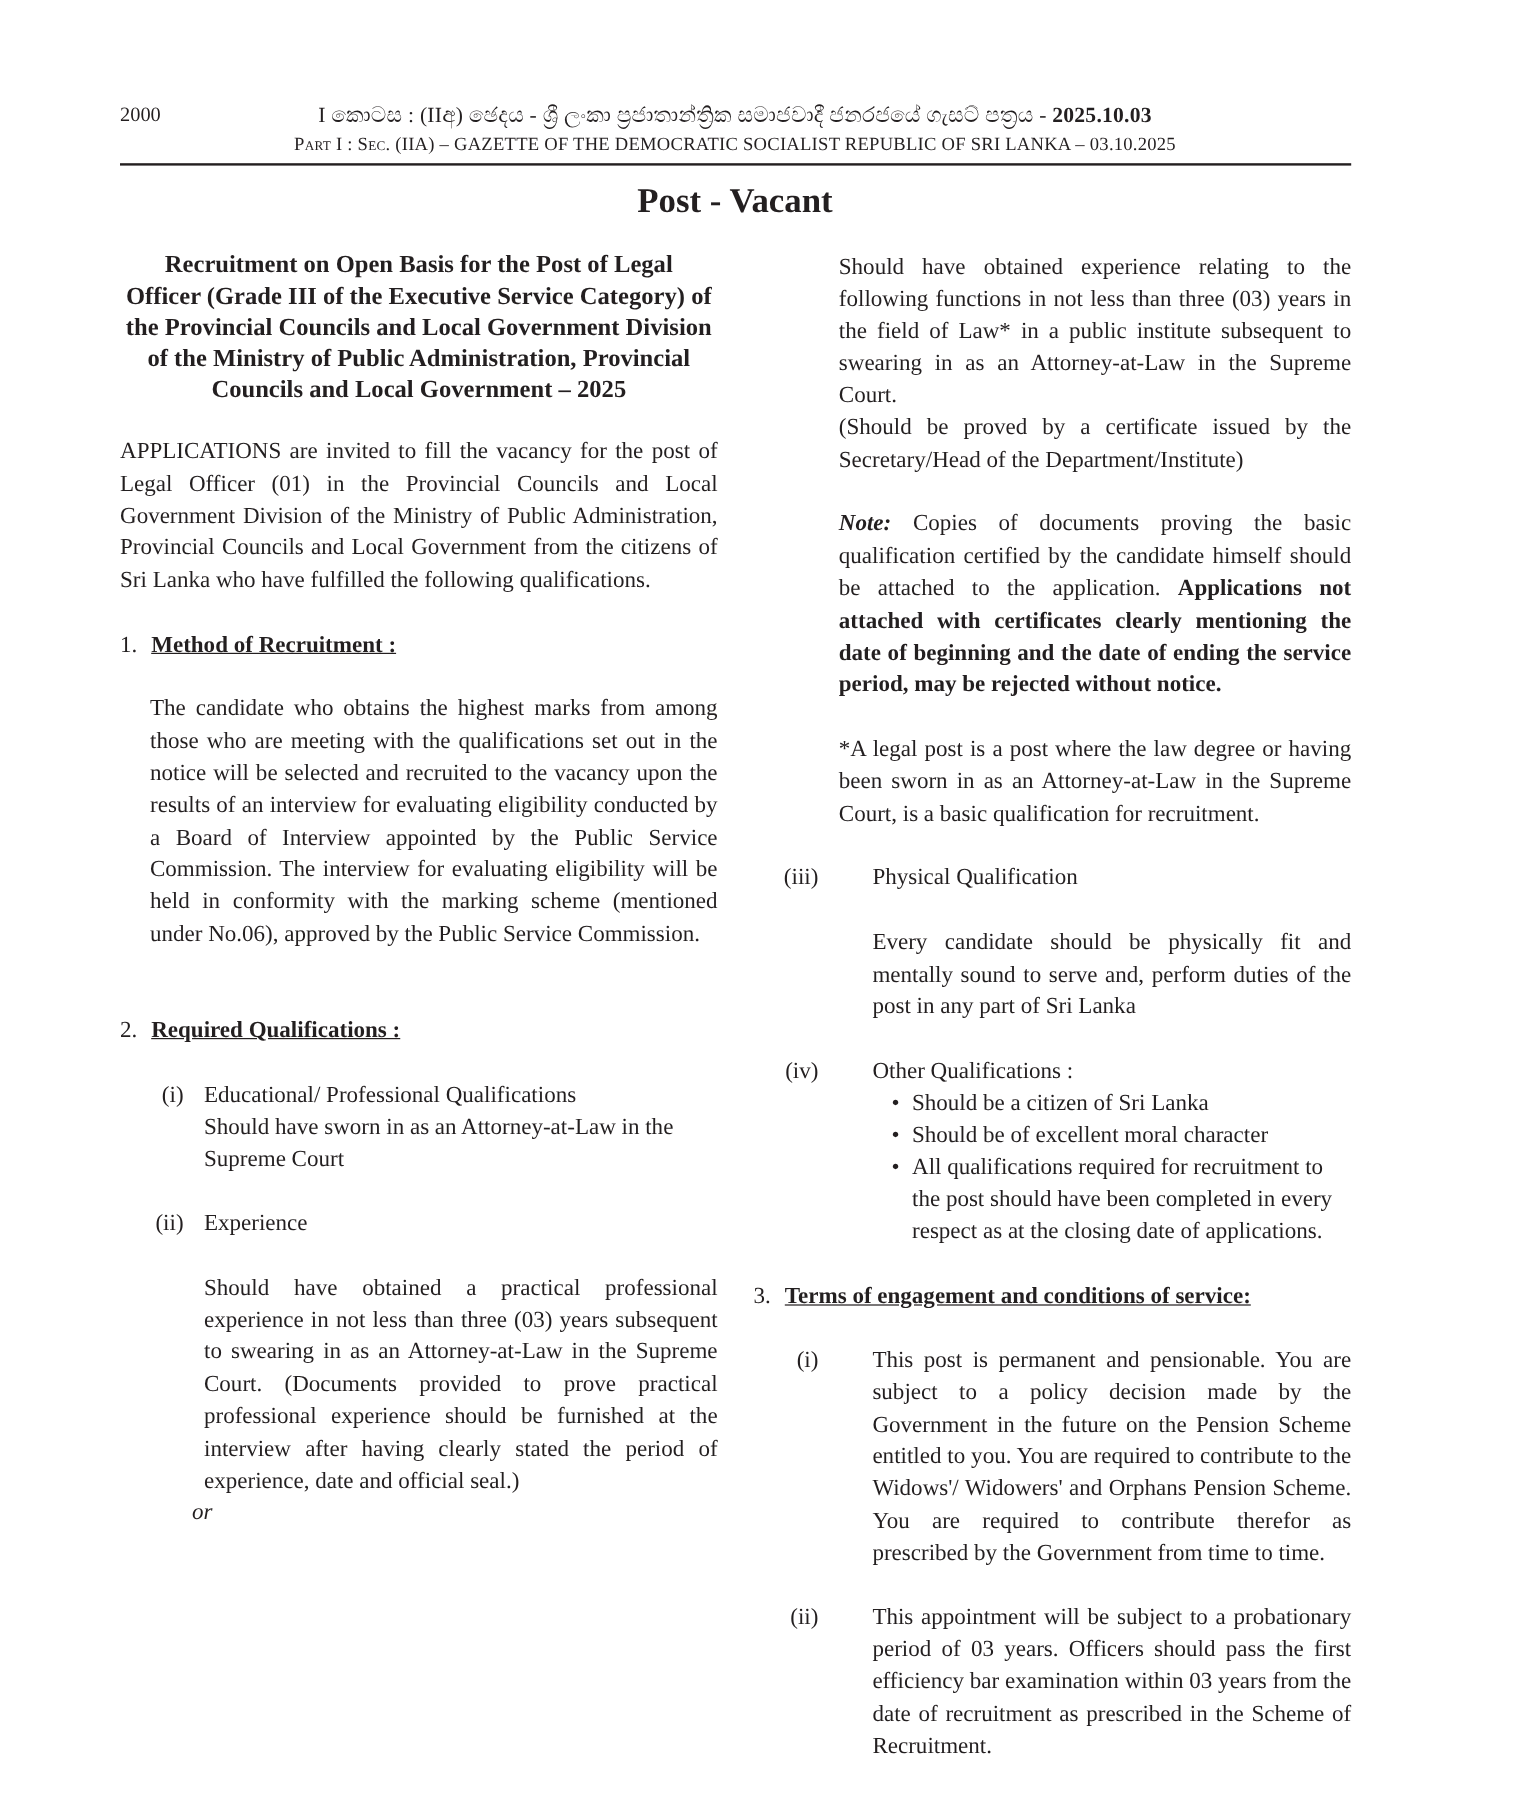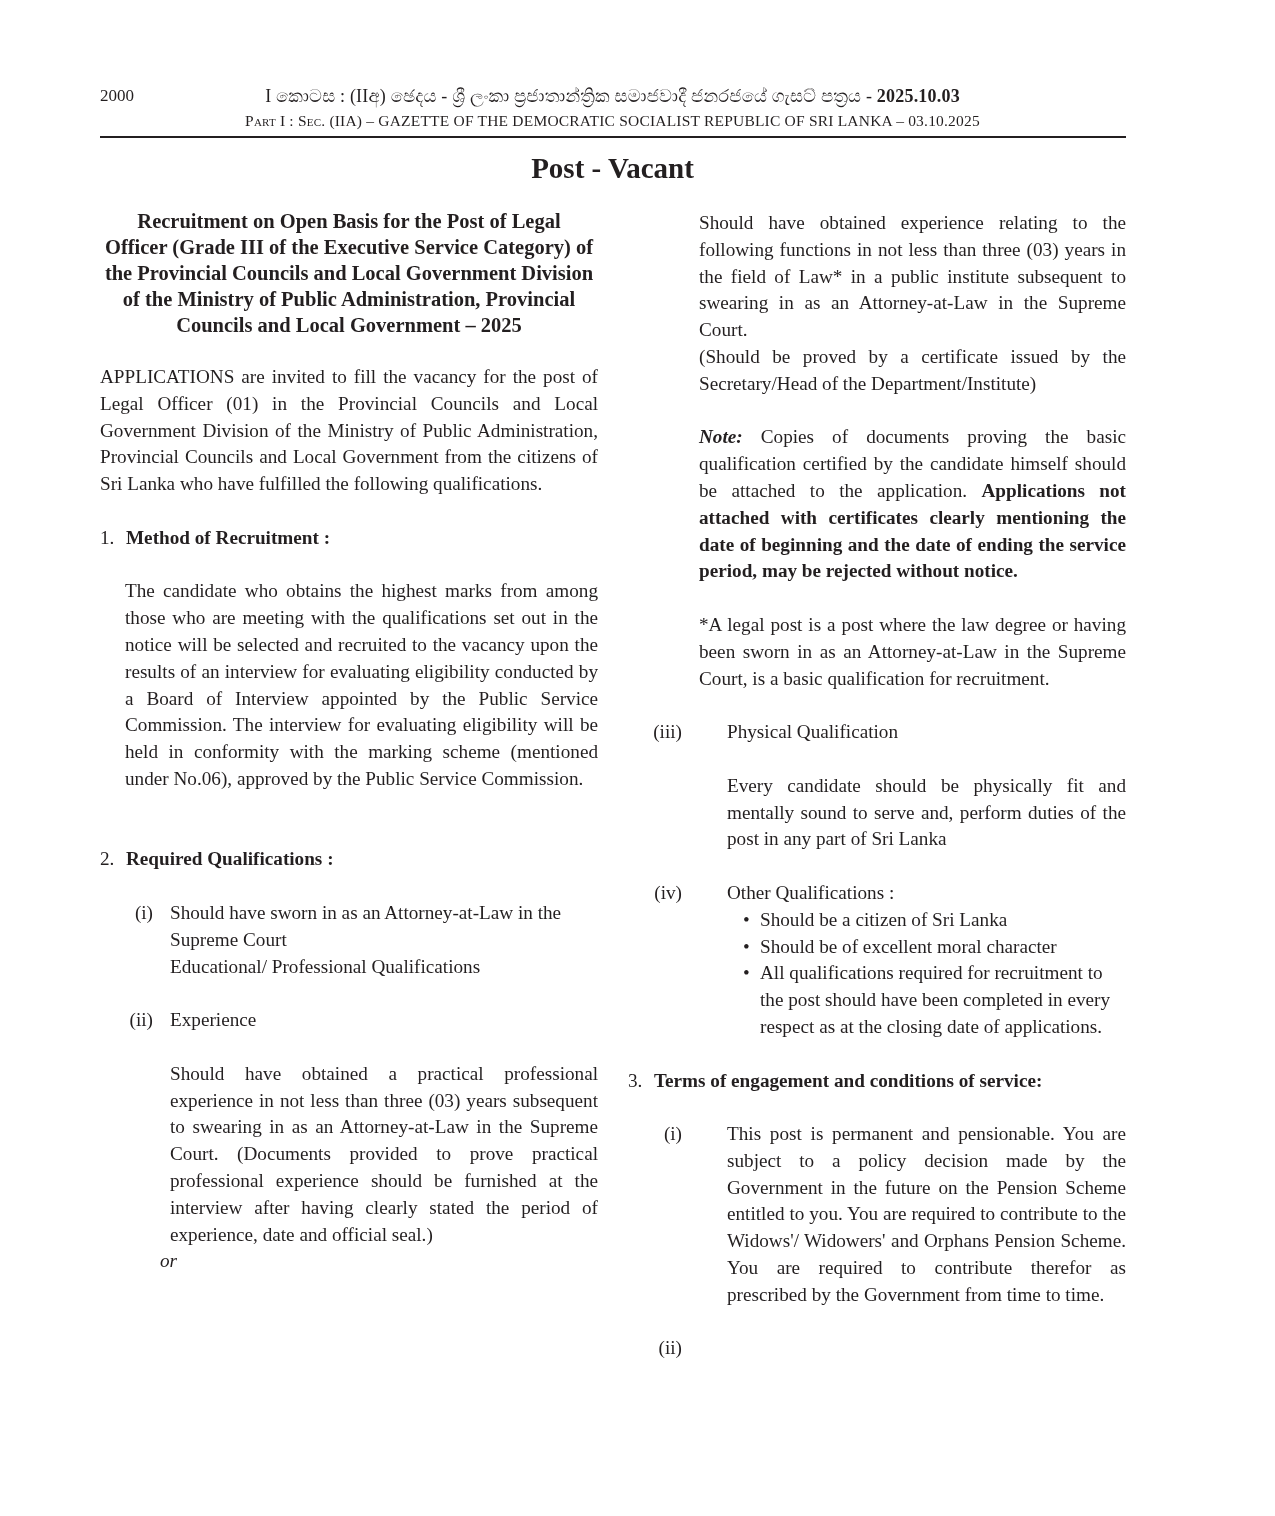--- a/index.html
+++ b/index.html
@@ -15,21 +15,21 @@
   .header-en { left: 0; width: 1225px; top: 112px; text-align: center; font-size: 15.5px; letter-spacing: 0.2px; }
   .sc { font-variant: small-caps; }
   .rule { left: 100px; top: 136px; width: 1026px; height: 2px; background: #231f20; }
   .page-title { left: 0; width: 1225px; top: 152px; text-align: center; font-size: 29px; font-weight: bold; }
 
   .col { position: absolute; font-size: 19.2px; line-height: 26.8px; }
   .col-left { left: 100px; width: 498px; top: 208px; }
   .col-right { left: 628px; width: 498px; top: 210px; }
 
   .just { text-align: justify; text-align-last: left; }
-  .bold { font-weight: bold; }
+  .bold { font-weight: bold; text-decoration: underline; }
   p { margin: 0; }
 
   .psc { font-size: 21px; font-weight: bold; text-align: center; letter-spacing: 0.3px; margin-bottom: 21px; }
   .rtitle { font-size: 20.5px; font-weight: bold; text-align: center; line-height: 26px; margin: 0 4px 26px; }
 
   .sec-head { display: flex; }
   .sec-num { width: 26px; flex: none; }
   .indent1 { padding-left: 25px; }
   .sub { display: flex; }
   .sub-num { flex: none; width: 70px; box-sizing: border-box; text-align: right; padding-right: 17px; }
@@ -78,22 +78,22 @@
   <div class="gap"></div>
 
   <div class="sec-head">
     <span class="sec-num">2.</span>
     <span class="bold">Required Qualifications :</span>
   </div>
   <div class="gap"></div>
   <div class="sub">
     <span class="sub-num">(i)</span>
     <div class="sub-body">
+      <p>Educational/ Professional Qualifications</p>
       <p>Should have sworn in as an Attorney-at-Law in the Supreme Court</p>
-      <p>Educational/ Professional Qualifications</p>
     </div>
   </div>
   <div class="gap"></div>
   <div class="sub">
     <span class="sub-num">(ii)</span>
     <div class="sub-body">
       <p>Experience</p>
       <div class="gap"></div>
       <p class="just">Should have obtained a practical professional experience in not less than three (03) years subsequent to swearing in as an Attorney-at-Law in the Supreme Court. (Documents provided to prove practical professional experience should be furnished at the interview after having clearly stated the period of experience, date and official seal.)</p>
       <p class="or">or</p>
@@ -151,14 +151,17 @@
   <div class="gap"></div>
   <div class="r-sub">
     <span class="r-sub-num">(i)</span>
     <div class="r-sub-body">
       <p class="just">This post is permanent and pensionable. You are subject to a policy decision made by the Government in the future on the Pension Scheme entitled to you. You are required to contribute to the Widows'/ Widowers' and Orphans Pension Scheme. You are required to contribute therefor as prescribed by the Government from time to time.</p>
     </div>
   </div>
   <div class="gap"></div>
   <div class="r-sub">
     <span class="r-sub-num">(ii)</span>
+    <div class="r-sub-body">
+      <p class="just">This appointment will be subject to a probationary period of 03 years. Officers should pass the first efficiency bar examination within 03 years from the date of recruitment as prescribed in the Scheme of Recruitment.</p>
+    </div>
   </div>
 </div>
 
 </body></html>

